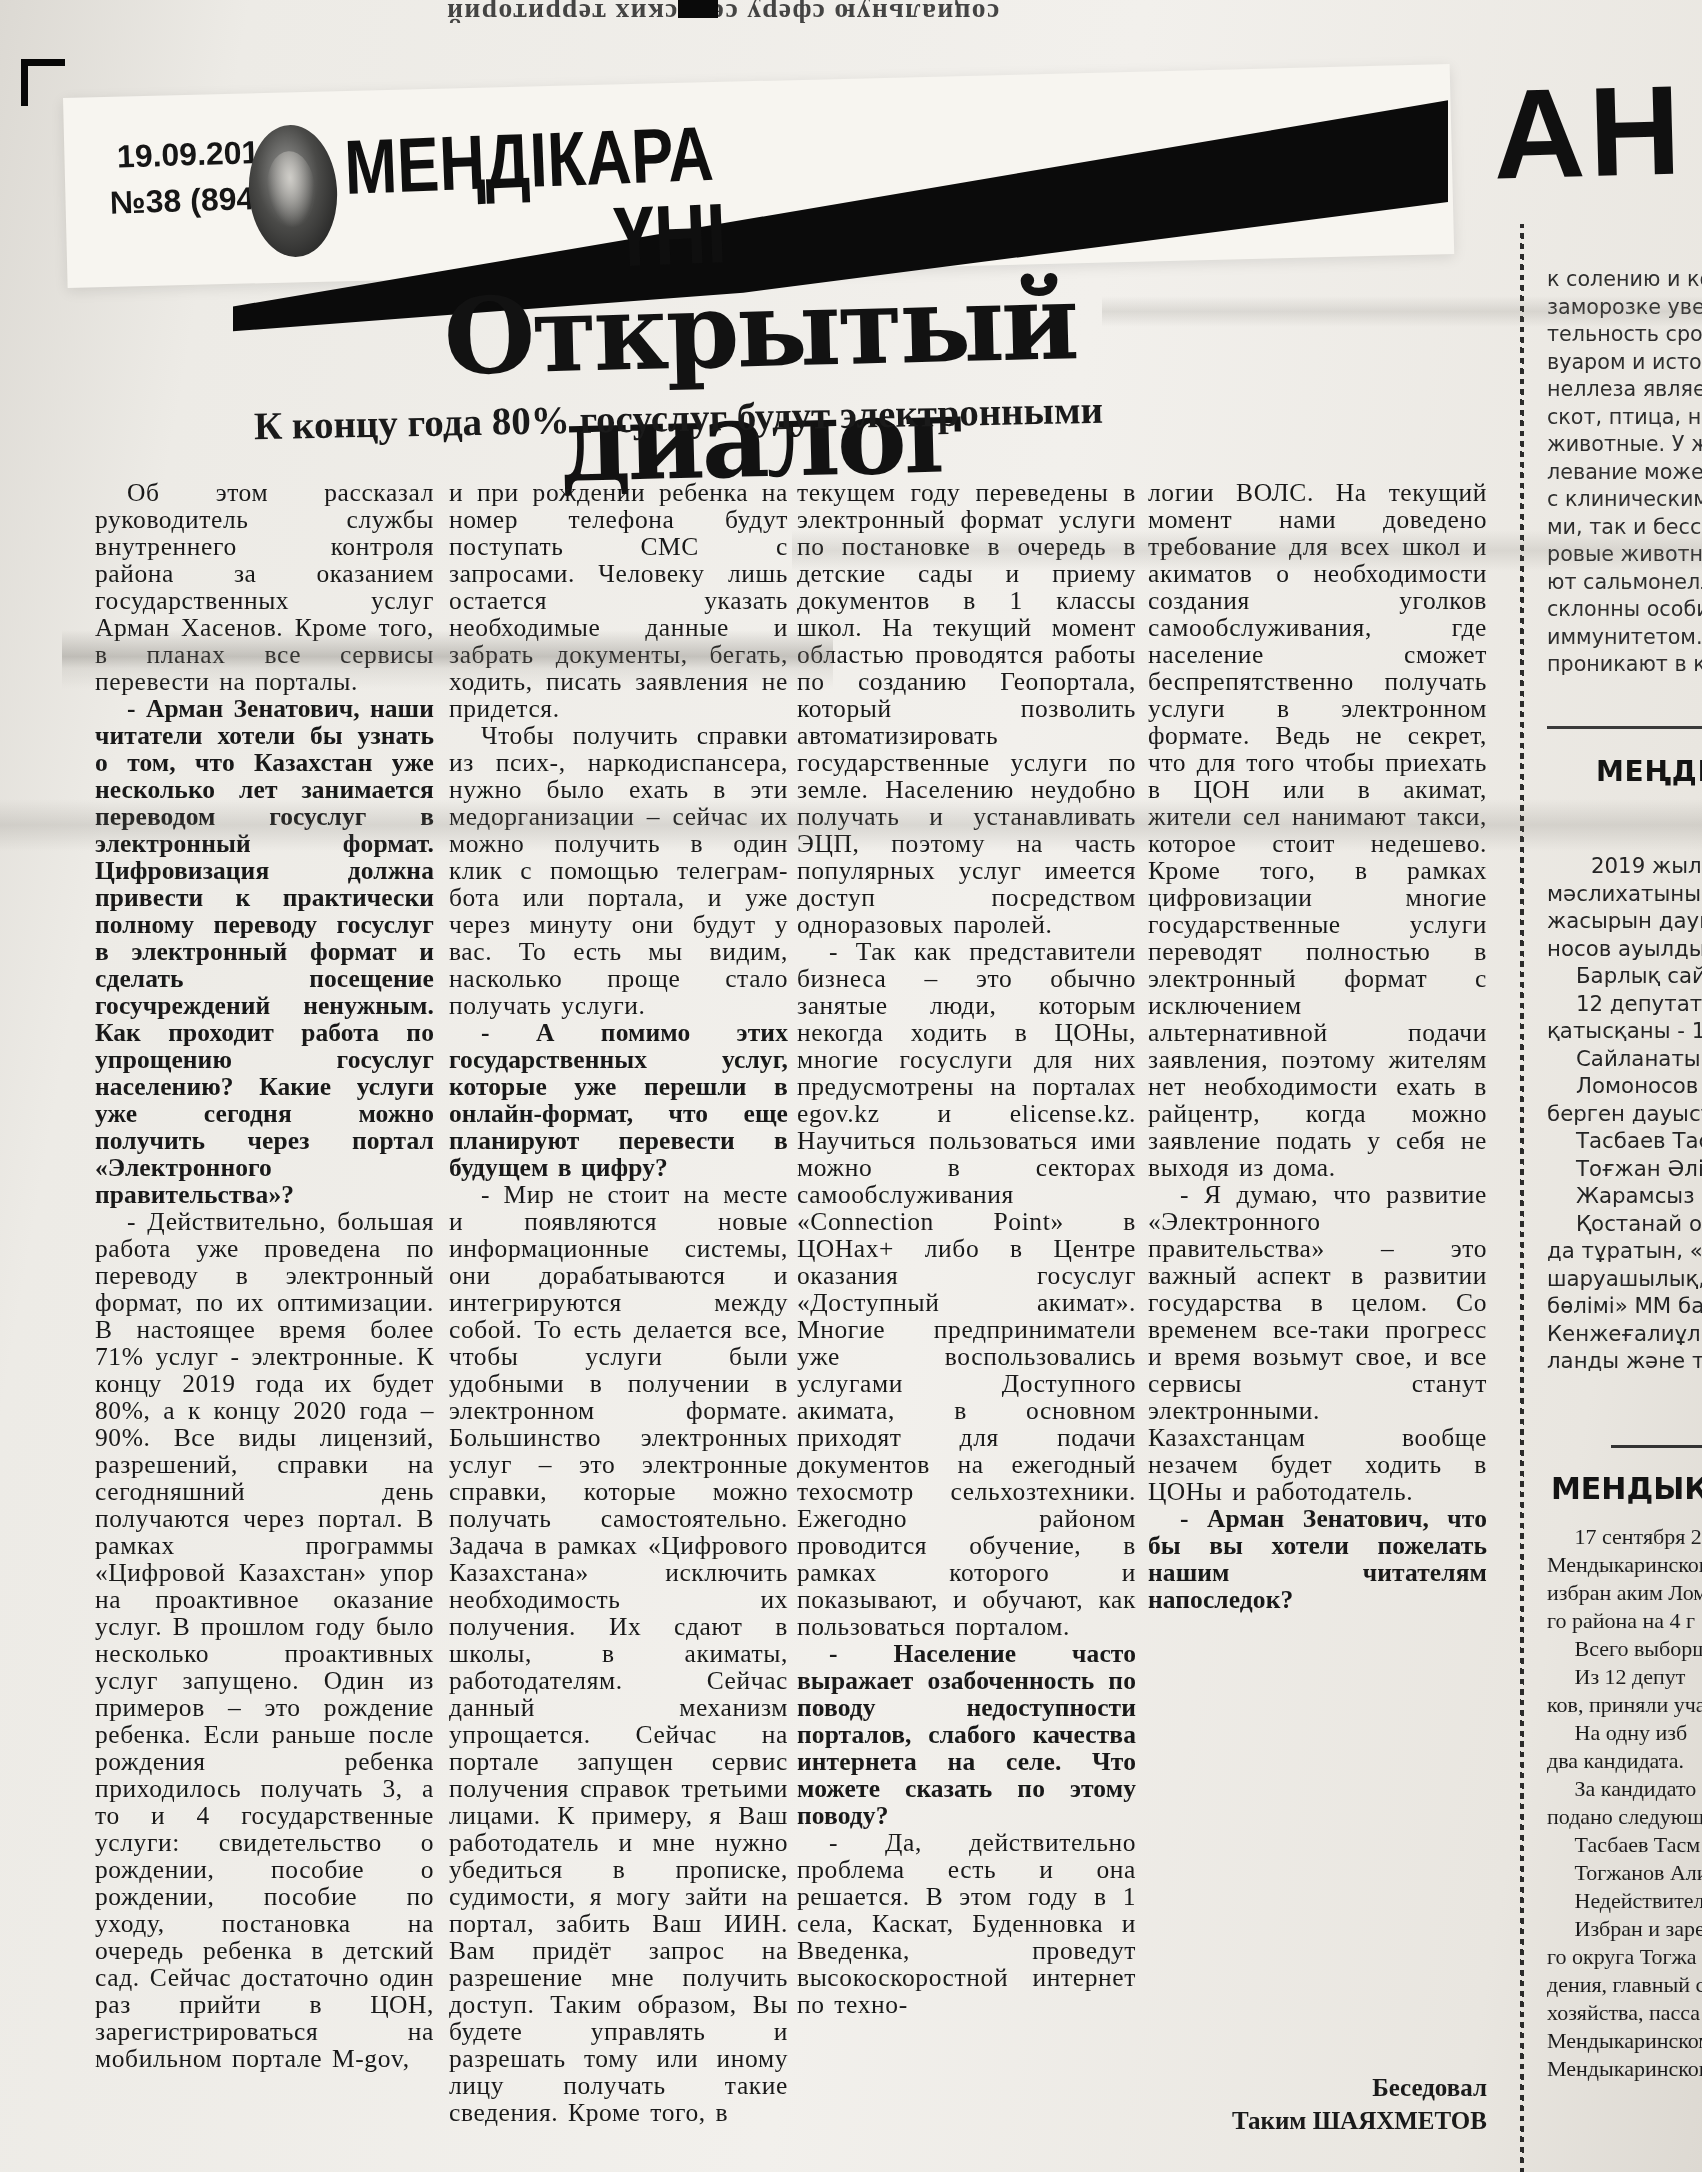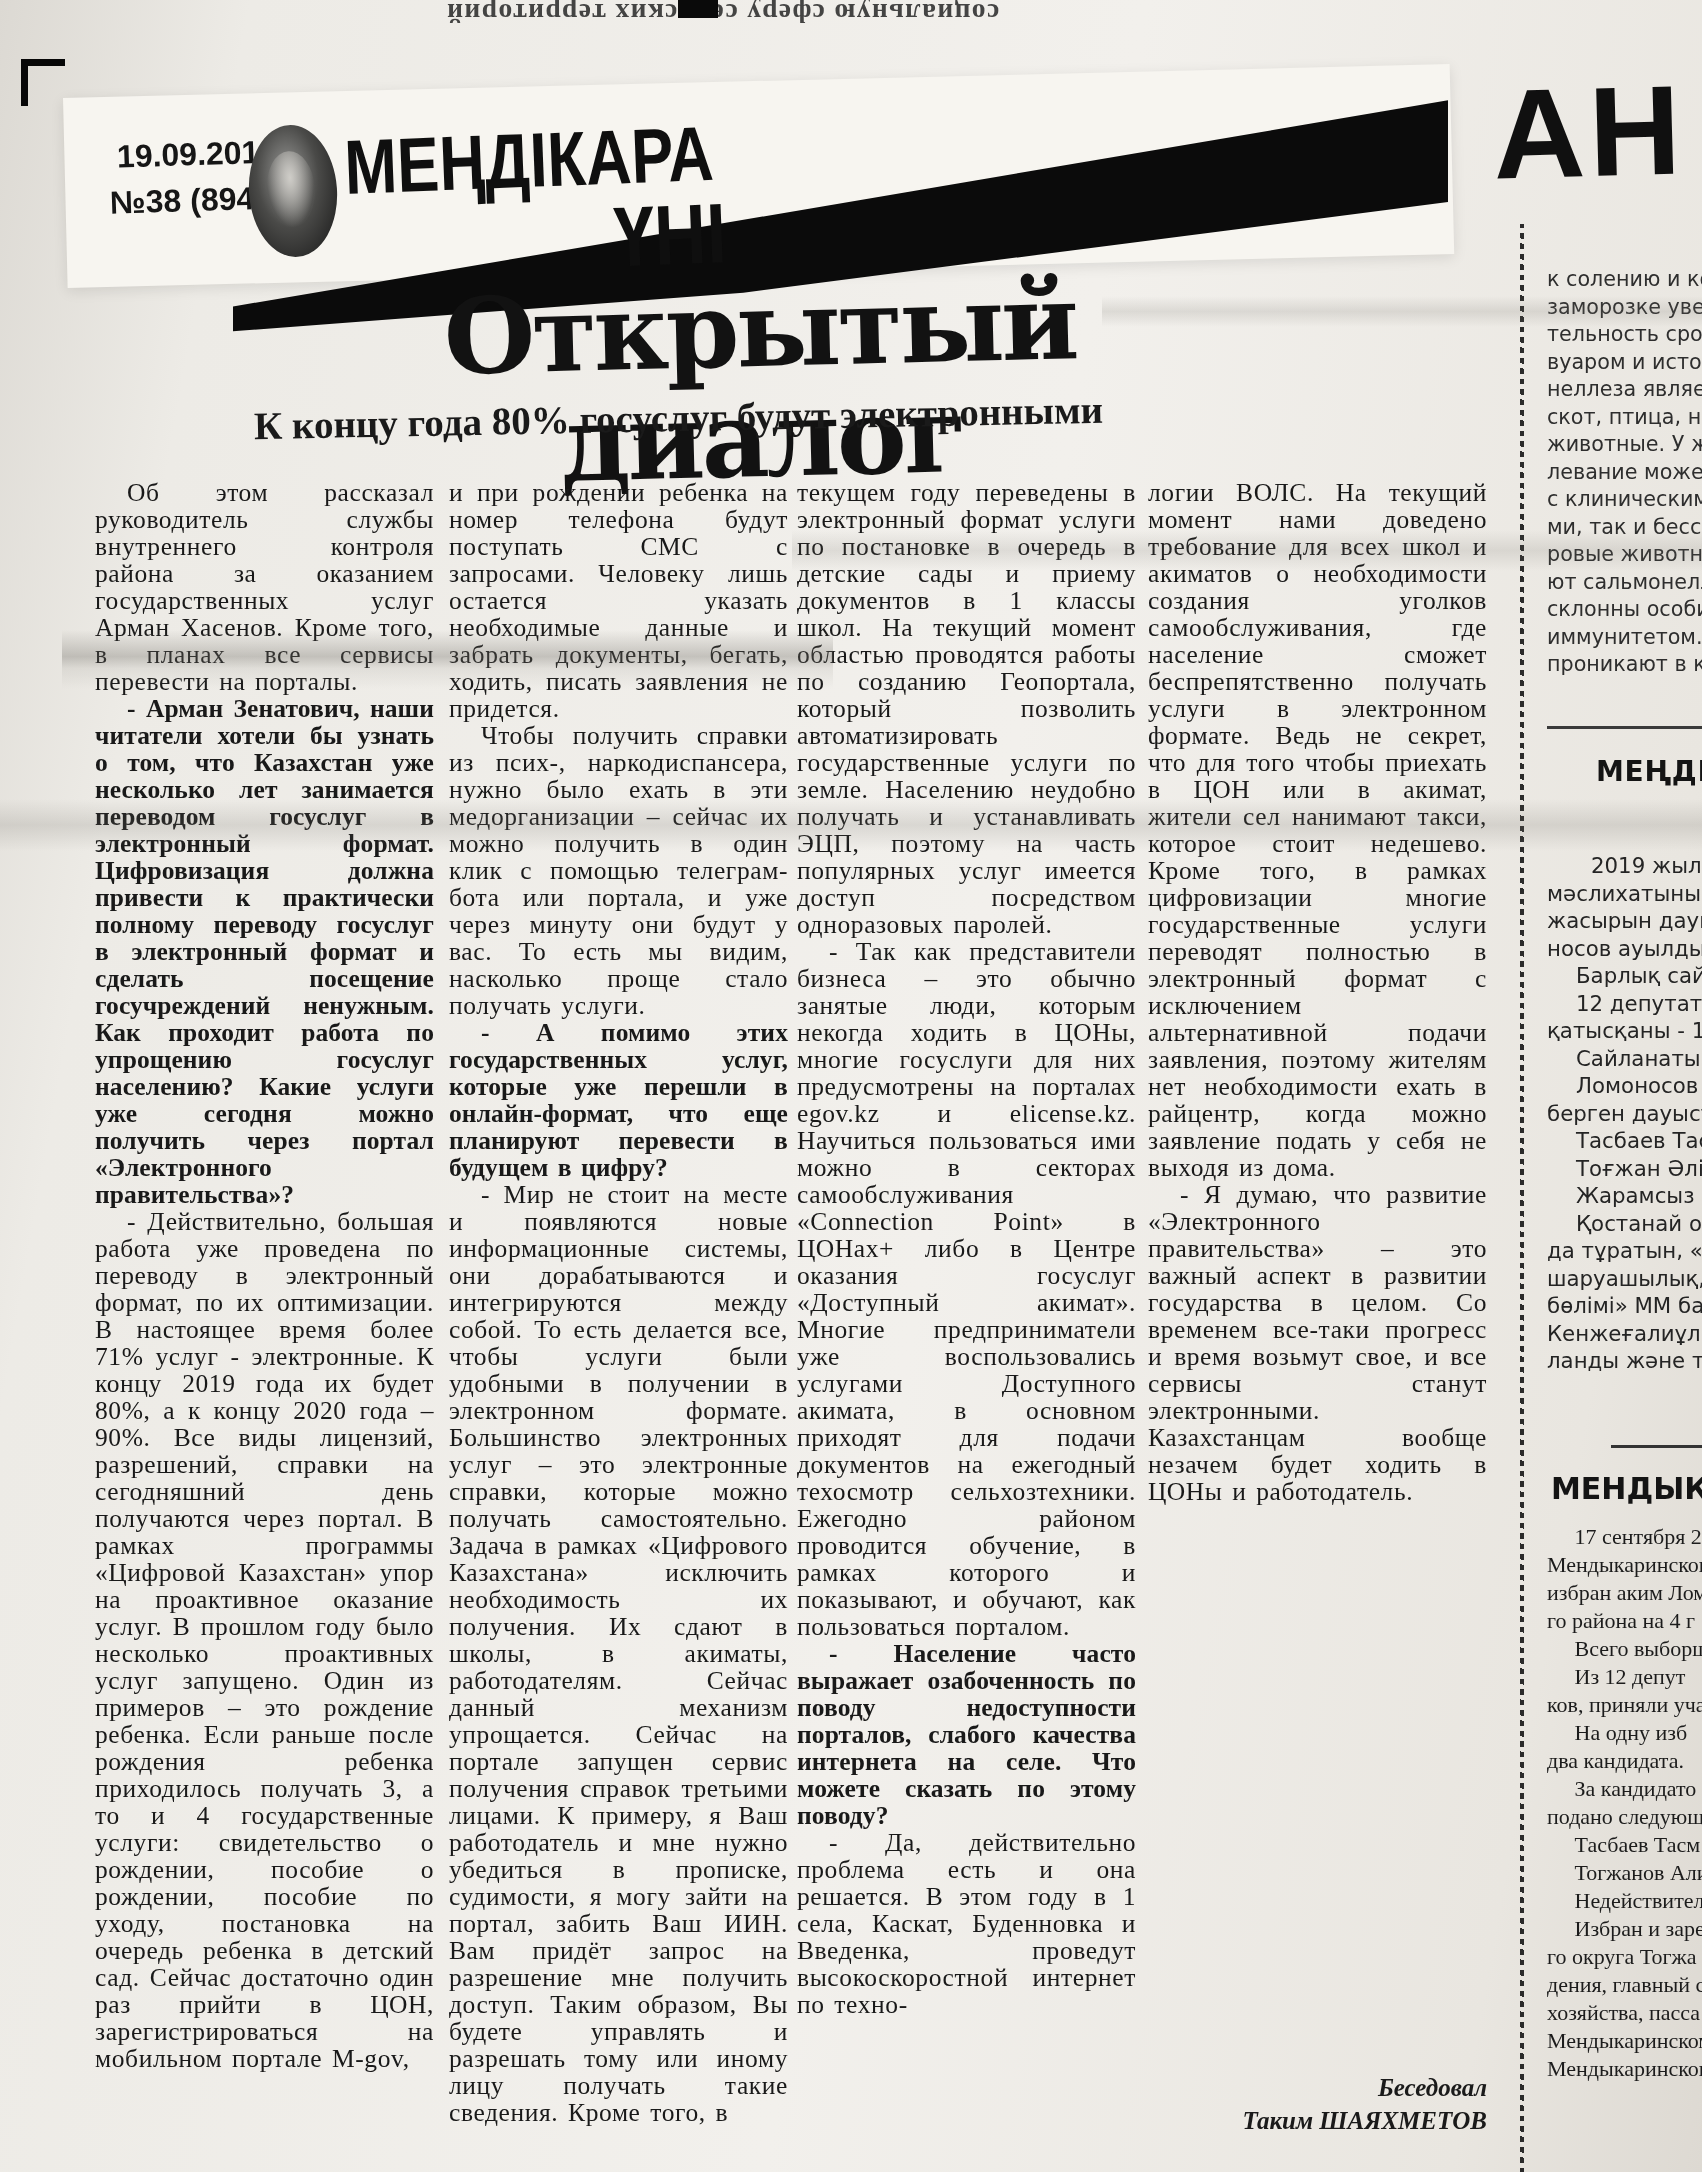--- a/index.html
+++ b/index.html
@@ -45,21 +45,21 @@
   .subheadline{left:169px; top:397px; width:1019px; margin:0; text-align:center;
     font-family:"Liberation Serif",serif; font-weight:700; font-size:39px; line-height:1.1;
     color:#1a1a1a; transform:rotate(-1.1deg);}
   
   .col{top:479px; width:339px;}
   .col1{left:95px;} .col2{left:449px;} .col3{left:797px;} .col4{left:1148px;}
   .col p{margin:0; text-indent:32px; text-align:justify; font-size:25.5px; line-height:27px;
     letter-spacing:0.6px; word-spacing:2.8px; color:#191919;}
   .col p.noind{text-indent:0;}
   .col p.q{font-weight:700; letter-spacing:0.1px;}
-  .sig{left:1148px; top:2071px; width:339px; text-align:right; font-style:italic; font-weight:700;
+  .sig{left:1148px; top:2071px; width:339px; text-align:right; font-weight:700;
     font-size:25px; line-height:33px; padding-right:4.1px;}
   
   .zigzag{left:1520px; top:224px; width:4.1px; height:1949px; opacity:.9;
     background:repeating-linear-gradient(8deg,#161616 0 5.5px, transparent 5.5px 10.3px);}
   
   .line{white-space:nowrap;}
   .side-top{left:1547px; top:266px; width:158px; font-family:"DejaVu Sans",sans-serif;
     font-size:20.7px; line-height:27.5px; color:#2e2e2e;}
   .rule-kz{left:1547px; top:726px; width:155px; height:2.8px; background:#3a3a3a;}
   .kz-heading{left:1596px; top:755px; font-family:"DejaVu Sans",sans-serif; font-weight:700;
@@ -121,20 +121,21 @@
   <div class="abs col col3">
     <p class="noind">текущем году переведены в электронный формат услуги по постановке в очередь в детские сады и приему документов в 1 классы школ. На текущий момент областью проводятся работы по созданию Геопортала, который позволить автоматизировать государственные услуги по земле. Населению неудобно получать и устанавливать ЭЦП, поэтому на часть популярных услуг имеется доступ посредством одноразовых паролей.</p>
     <p>- Так как представители бизнеса – это обычно занятые люди, которым некогда ходить в ЦОНы, многие госуслуги для них предусмотрены на порталах egov.kz и elicense.kz. Научиться пользоваться ими можно в секторах самообслуживания «Connection Point» в ЦОНах+ либо в Центре оказания госуслуг «Доступный акимат». Многие предприниматели уже воспользовались услугами Доступного акимата, в основном приходят для подачи документов на ежегодный техосмотр сельхозтехники. Ежегодно районом проводится обучение, в рамках которого и показывают, и обучают, как пользоваться порталом.</p>
     <p class="q">- Население часто выражает озабоченность по поводу недоступности порталов, слабого качества интернета на селе. Что можете сказать по этому поводу?</p>
     <p>- Да, действительно проблема есть и она решается. В этом году в 1 села, Каскат, Буденновка и Введенка, проведут высокоскоростной интернет по техно-</p>
   </div>
 
   <div class="abs col col4">
     <p class="noind">логии ВОЛС. На текущий момент нами доведено требование для всех школ и акиматов о необходимости создания уголков самообслуживания, где население сможет беспрепятственно получать услуги в электронном формате. Ведь не секрет, что для того чтобы приехать в ЦОН или в акимат, жители сел нанимают такси, которое стоит недешево. Кроме того, в рамках цифровизации многие государственные услуги переводят полностью в электронный формат с исключением альтернативной подачи заявления, поэтому жителям нет необходимости ехать в райцентр, когда можно заявление подать у себя не выходя из дома.</p>
     <p>- Я думаю, что развитие «Электронного правительства» – это важный аспект в развитии государства в целом. Со временем все-таки прогресс и время возьмут свое, и все сервисы станут электронными. Казахстанцам вообще незачем будет ходить в ЦОНы и работодатель.</p>
+    <p class="q">- Арман Зенатович, что бы вы хотели пожелать нашим читателям напоследок?</p>
   </div>
 
   <div class="abs sig">
     <div>Беседовал</div>
     <div>Таким ШАЯХМЕТОВ</div>
   </div>
 
   <div class="abs zigzag"></div>
 
   <div class="abs side-top">

